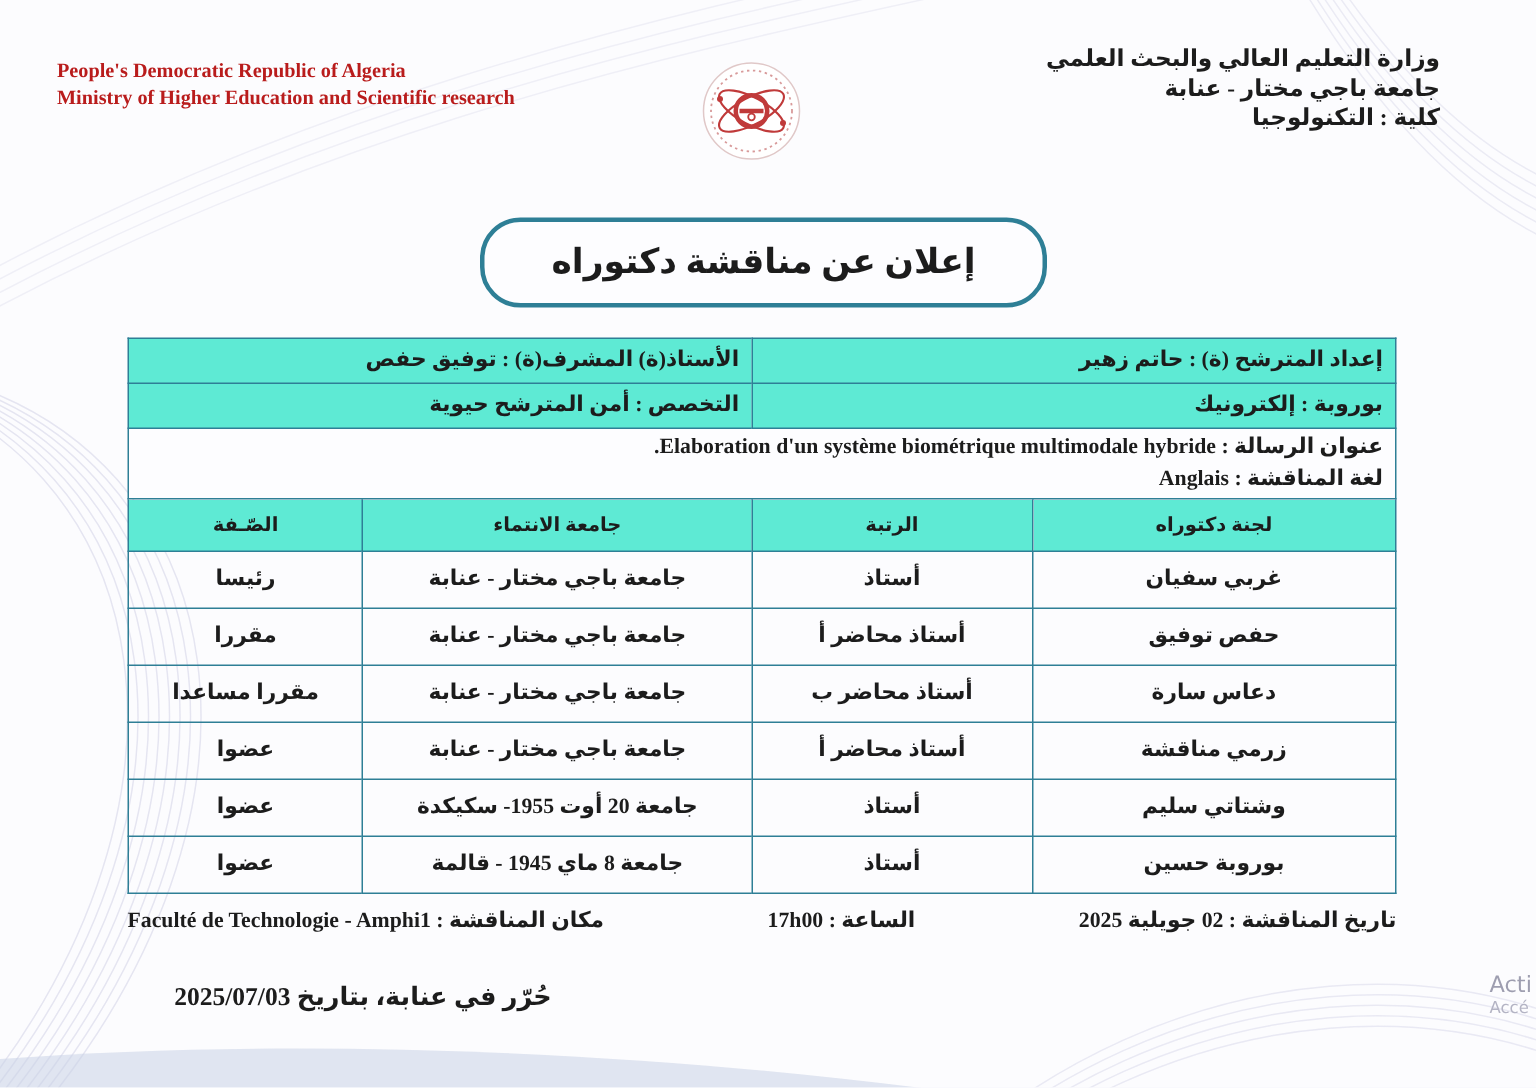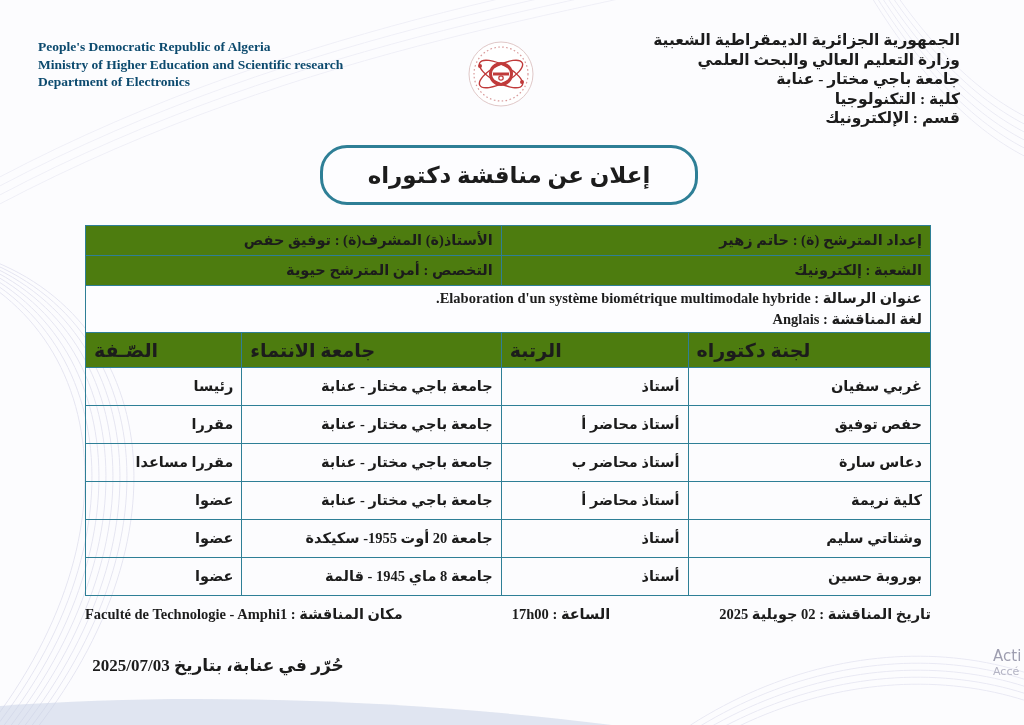--- a/index.html
+++ b/index.html
@@ -4,50 +4,50 @@
 <style>
   html,body{margin:0;padding:0;}
   body{width:1024px;height:725px;overflow:hidden;background:#f6f6fa;}
   .page{position:relative;width:1024px;height:725px;background:#fcfcfe;overflow:hidden;
         font-family:"Liberation Serif","DejaVu Sans",serif;color:#1c1c1c;}
   svg.bg{position:absolute;left:0;top:0;z-index:0;}
   .layer{position:absolute;z-index:1;}
 
   
   .en-block{left:38px;top:38px;width:400px;font-weight:bold;font-size:13.5px;
-            line-height:17.5px;color:#0c4a6e;}
+            line-height:17.5px;color:#b91c1c;}
   .ar-block{right:64px;top:30px;width:330px;direction:rtl;text-align:right;
             font-weight:bold;font-size:15.5px;line-height:19.5px;}
   .logo{left:467px;top:40px;width:68px;height:68px;}
 
   
   .title-box{left:320px;top:145px;width:372px;height:54px;border:3px solid #2e7f96;
              border-radius:27px;background:#fdfdff;display:flex;align-items:center;
              justify-content:center;direction:rtl;font-weight:bold;font-size:23px;}
 
   
   table.main{left:85px;top:225px;width:846px;border-collapse:collapse;table-layout:fixed;
              direction:rtl;position:absolute;z-index:1;background:transparent;}
   table.main td,table.main th{border:1.6px solid #2e7f96;font-weight:bold;
              padding:0 8px;overflow:hidden;}
-  tr.teal td,tr.teal th{background:#4d7c0f;}
+  tr.teal td,tr.teal th{background:#5eead4;}
   tr.info td{height:29px;font-size:14.5px;text-align:right;}
   tr.thesis td{height:46px;background:#fdfdff;font-size:14.5px;text-align:right;}
   tr.thesis .tline{line-height:21px;}
-  tr.head th{height:34px;font-size:19px;text-align:left;}
-  tr.jrow td{height:37px;font-size:14.5px;text-align:right;}
+  tr.head th{height:34px;font-size:13px;text-align:center;}
+  tr.jrow td{height:37px;font-size:14.5px;text-align:center;}
   col.c-jury{width:28.7%;} col.c-rank{width:22.1%;} col.c-univ{width:30.7%;} col.c-role{width:18.5%;}
 
   
   .schedule{left:85px;top:606px;width:846px;display:flex;direction:rtl;
             justify-content:space-between;align-items:center;font-weight:bold;font-size:14.5px;}
   .schedule .seg{white-space:nowrap;text-align:center;}
 
   
-  .issued{left:63px;top:655px;width:310px;direction:rtl;text-align:center;
+  .issued{left:87px;top:655px;width:310px;direction:rtl;text-align:center;
           font-weight:bold;font-size:17px;}
 
   
   .watermark{left:993px;top:648px;width:80px;color:#a9a9bb;
              font-family:"DejaVu Sans",sans-serif;}
   .watermark .w1{font-size:15px;line-height:17px;color:#9e9eb0;}
   .watermark .w2{font-size:11px;line-height:13px;color:#b4b4c4;}
 </style>
 </head>
 <body>
@@ -91,63 +91,60 @@
         <use href="#c4" y="9"></use>
         <use href="#c4" y="18"></use>
         <use href="#c4" y="27"></use>
     </g>
     <path d="M0,706 C240,688 520,706 740,744 L0,744 Z" fill="#c9d2e6" opacity="0.55"></path>
   </svg>
 
   <div class="layer en-block">
     <div>People's Democratic Republic of Algeria</div>
     <div>Ministry of Higher Education and Scientific research</div>
-    <div>Department of Electronics</div>
   </div>
 
   <div class="layer logo">
     <svg width="68" height="68" viewBox="0 0 68 68">
       <circle cx="34" cy="34" r="32" fill="#ffffff" stroke="#e0c8c8" stroke-width="1"></circle>
       <circle cx="34" cy="34" r="27" fill="none" stroke="#d89a9a" stroke-width="1.2" stroke-dasharray="1.6 2.4"></circle>
       <ellipse cx="34" cy="34" rx="24" ry="9" fill="none" stroke="#c03a3a" stroke-width="1.4" transform="rotate(-28 34 34)"></ellipse>
       <ellipse cx="34" cy="34" rx="24" ry="9" fill="none" stroke="#c03a3a" stroke-width="1.4" transform="rotate(28 34 34)"></ellipse>
       <circle cx="13" cy="26" r="2" fill="#c03a3a"></circle>
       <circle cx="55" cy="42" r="2" fill="#c03a3a"></circle>
       <circle cx="34" cy="34" r="10.5" fill="none" stroke="#c03a3a" stroke-width="3"></circle>
       <line x1="26" y1="34" x2="42" y2="34" stroke="#c03a3a" stroke-width="3"></line>
       <circle cx="34" cy="38" r="2.2" fill="#ffffff" stroke="#c03a3a" stroke-width="1.2"></circle>
     </svg>
   </div>
 
   <div class="layer ar-block">
-    <div>الجمهورية الجزائرية الديمقراطية الشعبية</div>
     <div>وزارة التعليم العالي والبحث العلمي</div>
     <div>جامعة باجي مختار - عنابة</div>
     <div>كلية : التكنولوجيا</div>
-    <div>قسم : الإلكترونيك</div>
   </div>
 
   <div class="layer title-box">
     <span>إعلان عن مناقشة دكتوراه</span>
   </div>
 
   <table class="main" cellspacing="0">
     <colgroup>
       <col class="c-jury">
         <col class="c-rank">
         <col class="c-univ">
         <col class="c-role">
     </colgroup>
     <tbody>
       <tr class="teal info">
         <td colspan="2">إعداد المترشح (ة) : حاتم زهير</td>
         <td colspan="2">الأستاذ(ة) المشرف(ة) : توفيق حفص</td>
       </tr>
       <tr class="teal info">
-        <td colspan="2">الشعبة : إلكترونيك</td>
+        <td colspan="2">بوروبة : إلكترونيك</td>
         <td colspan="2">التخصص : أمن المترشح حيوية</td>
       </tr>
       <tr class="thesis">
         <td colspan="4">
           <div class="tline">عنوان الرسالة : Elaboration d'un système biométrique multimodale hybride.</div>
           <div class="tline">لغة المناقشة : Anglais</div>
         </td>
       </tr>
       <tr class="teal head">
         <th>لجنة دكتوراه</th>
@@ -167,21 +164,21 @@
         <td>جامعة باجي مختار - عنابة</td>
         <td>مقررا</td>
       </tr>
       <tr class="jrow">
         <td>دعاس سارة</td>
         <td>أستاذ محاضر ب</td>
         <td>جامعة باجي مختار - عنابة</td>
         <td>مقررا مساعدا</td>
       </tr>
       <tr class="jrow">
-        <td>كلية نريمة</td>
+        <td>زرمي مناقشة</td>
         <td>أستاذ محاضر أ</td>
         <td>جامعة باجي مختار - عنابة</td>
         <td>عضوا</td>
       </tr>
       <tr class="jrow">
         <td>وشتاتي سليم</td>
         <td>أستاذ</td>
         <td>جامعة 20 أوت 1955- سكيكدة</td>
         <td>عضوا</td>
       </tr>

